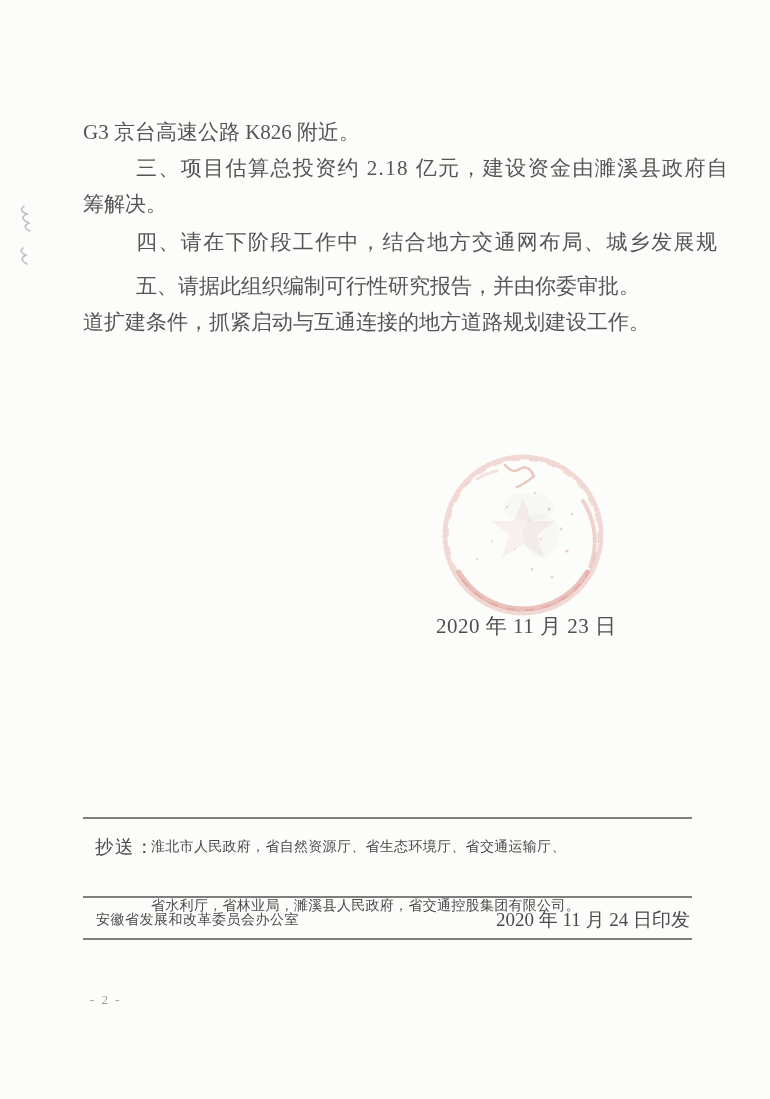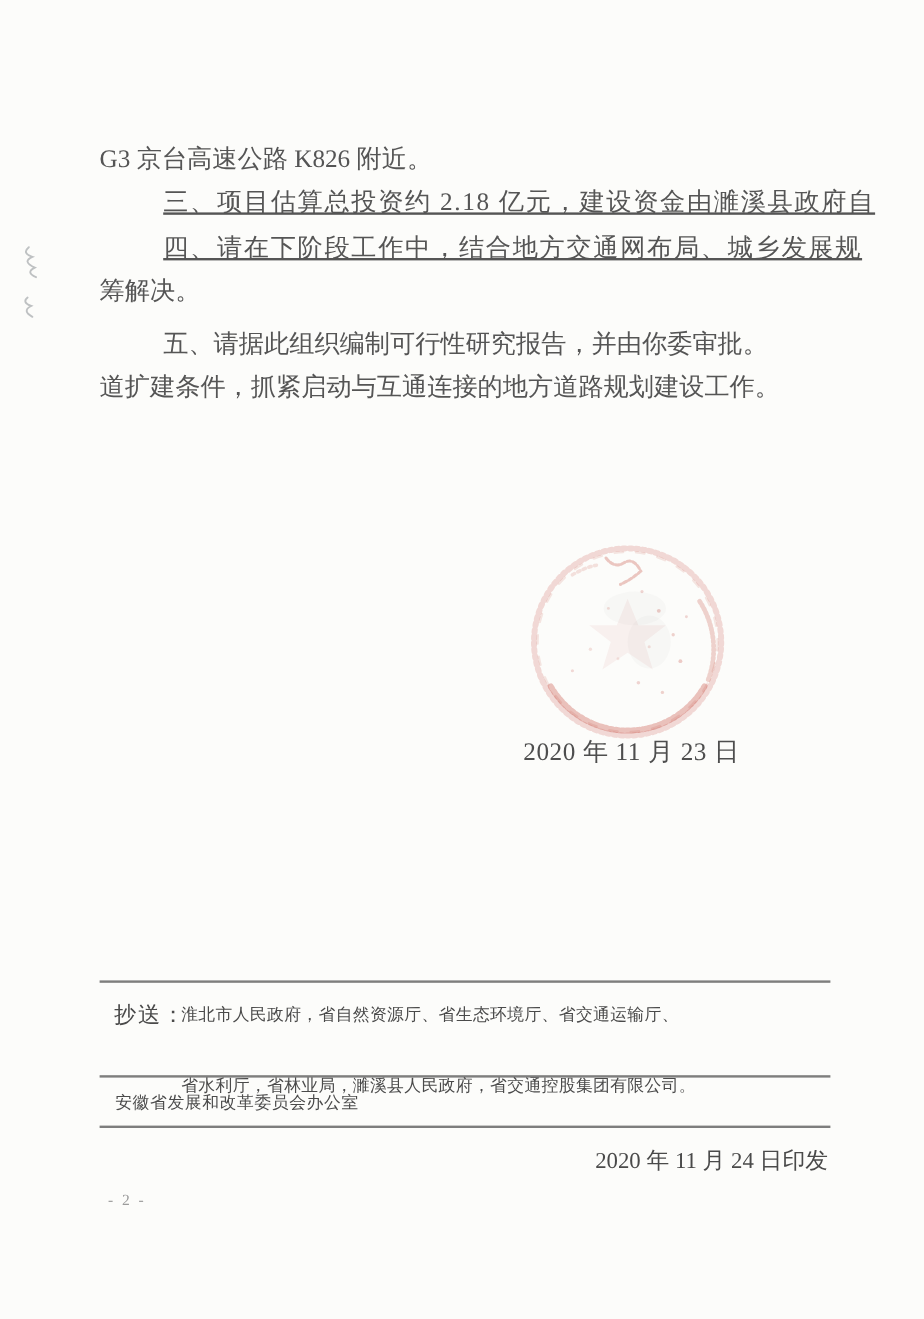--- a/index.html
+++ b/index.html
@@ -11,21 +11,21 @@
     font-family:"Liberation Serif","DejaVu Serif",serif;
     color:#4f4f4f;
   }
   
   .body-text{
     position:absolute;left:83px;top:114px;width:610px;
     font-size:21px;line-height:36px;color:#555;
   }
   .line{white-space:nowrap;}
   .indent{padding-left:53px;}
-  .fill{letter-spacing:1.4px;text-decoration:underline;}
+  .fill{letter-spacing:1.4px;}
   .gap-sm{margin-top:2px;}
   .gap-lg{margin-top:8px;}
   
   .sign-date{
     position:absolute;left:436px;top:572px;
     font-size:21px;color:#4e4e4e;letter-spacing:.5px;white-space:nowrap;margin-top:40px;
   }
   
   .seal{position:absolute;left:437px;top:449px;width:172px;height:172px;}
   
@@ -42,39 +42,39 @@
     position:absolute;left:151px;
     font-size:14px;line-height:24px;color:#4a4a4a;white-space:nowrap;letter-spacing:.3px;
   }
   .cc1{top:835px}.cc2{top:894px}
   
   .issuer{
     position:absolute;left:96px;top:908px;
     font-size:14px;line-height:24px;color:#4a4a4a;letter-spacing:.5px;white-space:nowrap;
   }
   .print-date{
-    position:absolute;right:80px;top:956px;
+    position:absolute;right:80px;top:908px;
     font-size:19px;line-height:24px;color:#4a4a4a;white-space:nowrap;
   }
   
   .page-number{
     position:absolute;left:90px;top:992px;
     font-size:13px;color:#9b9b9b;letter-spacing:2px;white-space:nowrap;
   }
 </style>
 </head>
 <body>
 
 <div class="page">
 
   <div class="body-text">
     <div class="line">G3 京台高速公路 K826 附近。</div>
     <div class="line indent fill">三、项目估算总投资约 2.18 亿元，建设资金由濉溪县政府自</div>
+    <div class="line">筹解决。</div>
     <div class="line indent fill gap-sm">四、请在下阶段工作中，结合地方交通网布局、城乡发展规</div>
-    <div class="line">筹解决。</div>
     <div class="line indent gap-lg">五、请据此组织编制可行性研究报告，并由你委审批。</div>
     <div class="line">道扩建条件，抓紧启动与互通连接的地方道路规划建设工作。</div>
   </div>
 
   <svg class="seal" viewBox="0 0 172 172" aria-hidden="true">
     <g fill="none" stroke="#c0392b" stroke-linecap="round">
       <circle cx="86" cy="86" r="78" stroke-width="5" opacity="0.18" stroke-dasharray="2 3.5"></circle>
       <circle cx="86" cy="86" r="75" stroke-width="2" opacity="0.12" stroke-dasharray="7 11"></circle>
       <path d="M22,123 A74,74 0 0 0 150,123" stroke-width="5" opacity="0.3" stroke-dasharray="2 2.5"></path>
       <path d="M146,52 A74,74 0 0 1 153,118" stroke-width="4" opacity="0.22" stroke-dasharray="1.5 2"></path>

